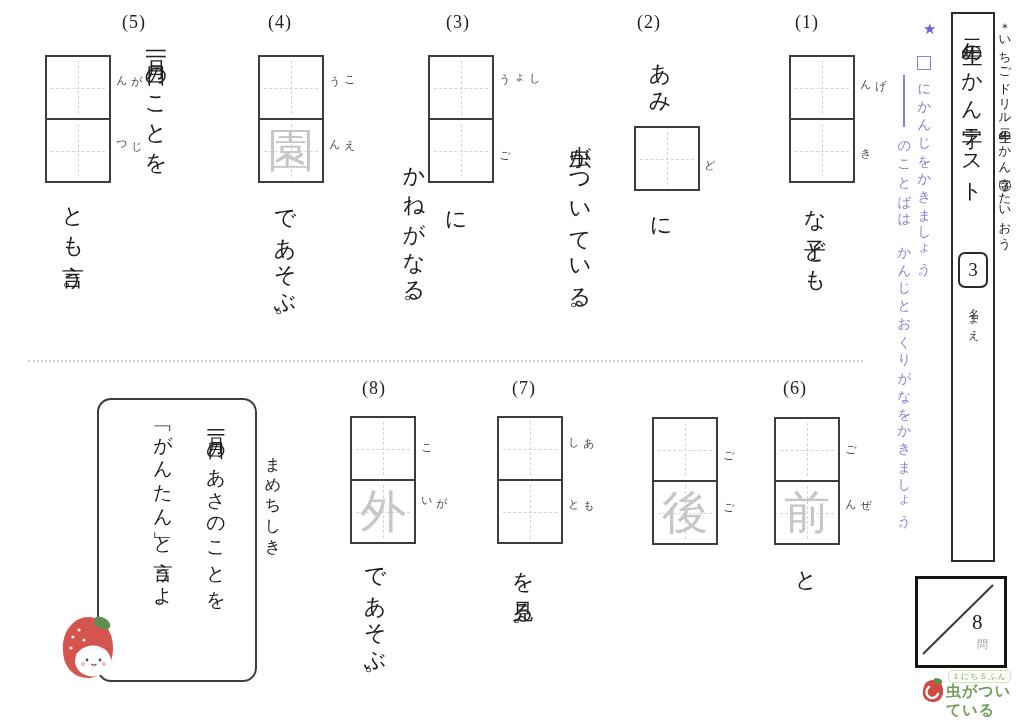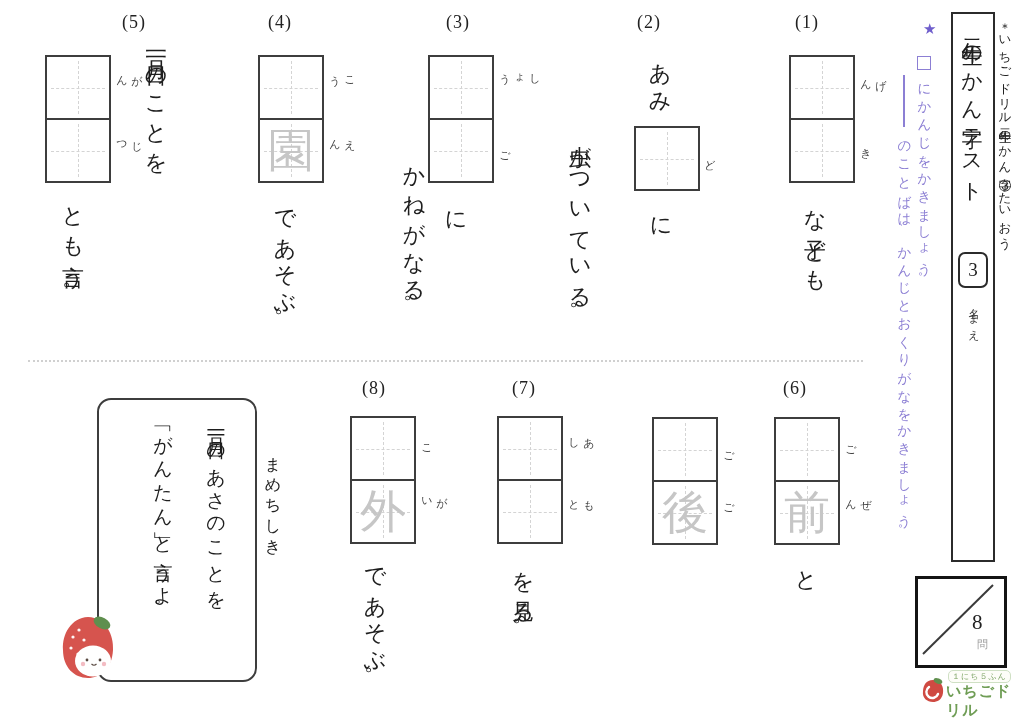--- a/index.html
+++ b/index.html
@@ -257,15 +257,15 @@
   <div class="score-unit">問</div>
 
   <div class="logo-icon">
     <svg width="24" height="26" viewBox="0 0 24 26">
       <path d="M12 3 C20 3 23 10 22 16 C21 23 16 25 12 25 C6 25 1 21 2 14 C2.5 8 5 3 12 3 Z" fill="#cf4a42"></path>
       <ellipse cx="17" cy="4" rx="4.5" ry="2.6" fill="#5f8f4e" transform="rotate(22 17 4)"></ellipse>
       <path d="M8 10 a6 6 0 1 0 9 7" fill="none" stroke="#fff" stroke-width="2.4" stroke-linecap="round"></path>
     </svg>
   </div>
   <div class="logo-tagline">１にち５ふん</div>
-  <div class="logo-name">いちごドリル</div>
+  <div class="logo-name">虫がついている</div>
 
 </div>
 
 </body></html>

